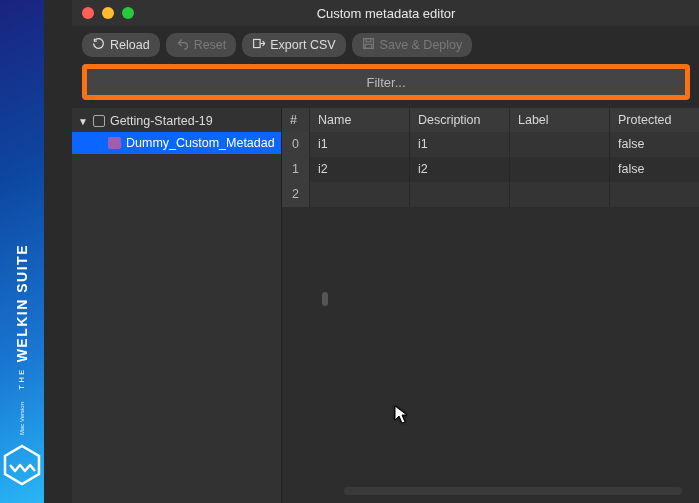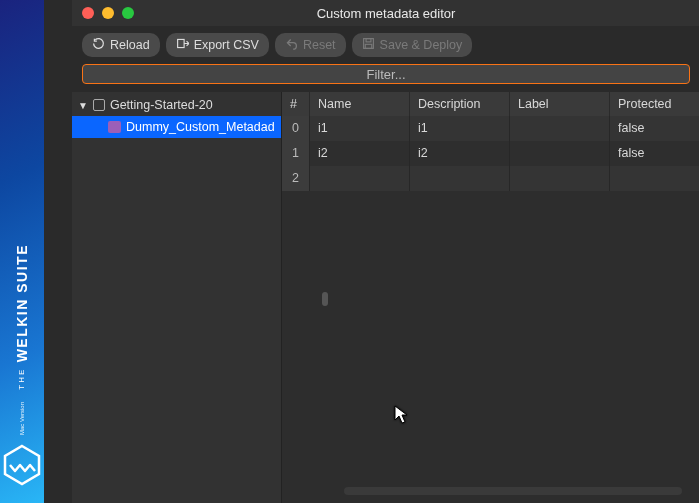--- a/index.html
+++ b/index.html
@@ -13,21 +13,21 @@
 .titlebar { height: 26px; background: #323232; display: flex; align-items: center; justify-content: center; position: relative; }
 .traffic { position: absolute; left: 10px; top: 7px; display: flex; gap: 8px; }
 .traffic span { width: 12px; height: 12px; border-radius: 50%; display: block; }
 .tl-close { background: #ff5f57; } .tl-min { background: #febc2e; } .tl-max { background: #28c840; }
 .title { color: #e8e8e8; font-size: 13px; }
 .toolbar { display: flex; gap: 6px; padding: 7px 10px; align-items: center; flex-wrap: wrap; }
 .btn { display: inline-flex; align-items: center; gap: 5px; background: #4a4a4a; color: #ddd; border: none; border-radius: 10px; padding: 4px 10px; font-size: 12.5px; cursor: pointer; height: 24px; }
 .btn.disabled { color: #7a7a7a; cursor: default; }
 .btn svg { width: 13px; height: 13px; }
 .searchbar { margin: 0 10px 8px; position: relative; }
-.searchbar input { width: 100%; height: 20px; border-radius: 4px; background: #444; border: 1px solid #f97316; color: #ccc; font-size: 13px; text-align: center; }
+.searchbar input { width: 100%; height: 36px; border-radius: 4px; background: #444; border: 5px solid #f97316; color: #ccc; font-size: 13px; text-align: center; }
 .searchbar input::placeholder { color: #bbb; }
 .main { flex: 1; display: flex; min-height: 0; }
 .tree { width: 210px; background: #323232; border-right: 1px solid #222; color: #ddd; font-size: 12.5px; padding-top: 2px; overflow: hidden; }
 .tree-row { display: flex; align-items: center; height: 22px; padding-left: 6px; gap: 5px; white-space: nowrap; }
 .tree-row.root { font-weight: 400; }
 .tree-row.selected { background: #0a66ff; color: #ffffff; }
 .tree-chev { font-size: 10px; }
 .tree-box { width: 12px; height: 12px; border: 1.2px solid #aaa; border-radius: 2px; display: inline-block; }
 .tree-picon { width: 13px; height: 12px; border-radius: 2px; background: #9c5fb8; display: inline-block; }
 .table-wrap { flex: 1; display: flex; flex-direction: column; background: #2d2d2d; overflow: hidden; }
@@ -75,54 +75,54 @@
   </div>
 
   <div class="toolbar">
     <button class="btn">
       <span><svg viewBox="0 0 16 16" fill="none" stroke="currentColor" stroke-width="1.6">
               <path d="M2 8a6 6 0 1 0 2-4.5"></path>
               <path d="M3 2v3h3"></path>
             </svg></span>
       <span>Reload</span>
     </button>
+    <button class="btn disabled">
+      <span><svg viewBox="0 0 16 16" fill="none" stroke="currentColor" stroke-width="1.6">
+              <path d="M7 3 L3 7 L7 11"></path>
+              <path d="M3 7 h7 a4 4 0 0 1 0 8"></path>
+            </svg></span>
+      <span>Reset</span>
+    </button>
     <button class="btn">
       <span><svg viewBox="0 0 16 16" fill="none" stroke="currentColor" stroke-width="1.4">
               <rect x="2" y="3" width="8" height="10"></rect>
               <path d="M10 8 h5 M13 5 l3 3 -3 3"></path>
             </svg></span>
       <span>Export CSV</span>
-    </button>
-    <button class="btn disabled">
-      <span><svg viewBox="0 0 16 16" fill="none" stroke="currentColor" stroke-width="1.6">
-              <path d="M7 3 L3 7 L7 11"></path>
-              <path d="M3 7 h7 a4 4 0 0 1 0 8"></path>
-            </svg></span>
-      <span>Reset</span>
     </button>
     <button class="btn disabled">
       <span><svg viewBox="0 0 16 16" fill="none" stroke="currentColor" stroke-width="1.4">
               <rect x="2" y="2" width="12" height="12"></rect>
               <rect x="5" y="2" width="6" height="4"></rect>
               <rect x="4" y="9" width="8" height="5"></rect>
             </svg></span>
       <span>Save &amp; Deploy</span>
     </button>
   </div>
 
   <div class="searchbar">
     <input type="text" placeholder="Filter..." style="">
   </div>
 
   <div class="main">
     <div class="tree">
       <div class="tree-row root">
         <span class="tree-chev">▼</span>
         <span class="tree-box"></span>
-        <span>Getting-Started-20</span>
+        <span>Getting-Started-19</span>
       </div>
       <div class="tree-row selected" style="padding-left:36px">
         <span class="tree-picon"></span>
         <span>Dummy_Custom_Metadad</span>
       </div>
     </div>
 
     <div class="table-wrap">
       <div class="thead">
         <div>#</div>

